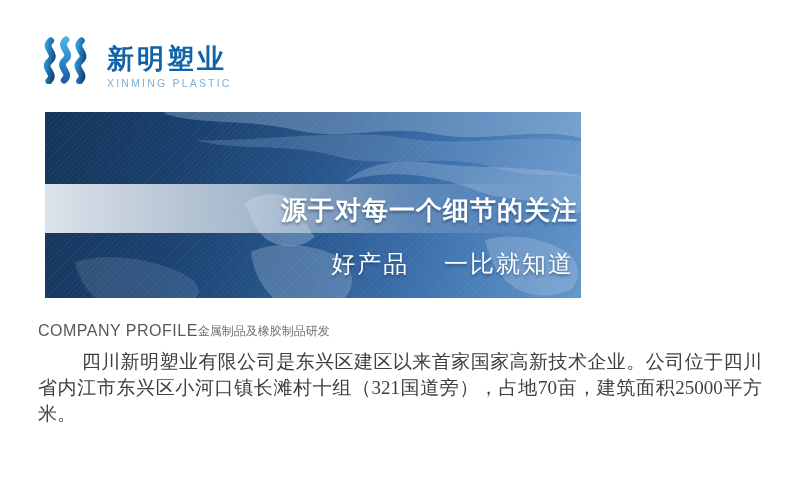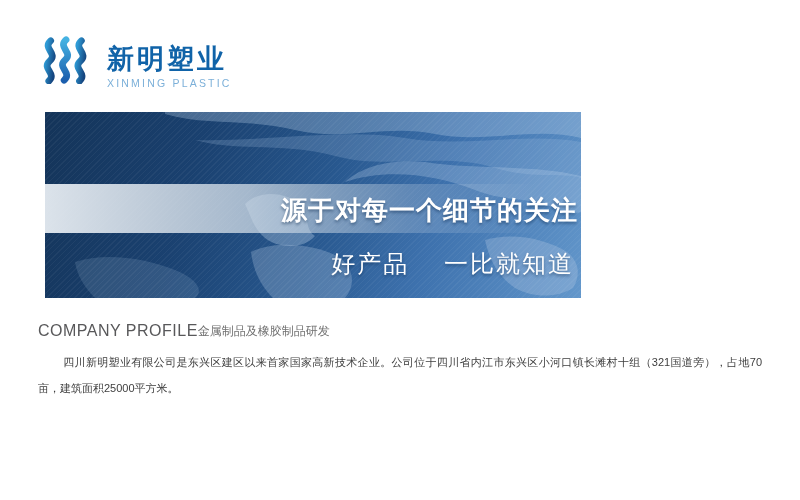--- a/index.html
+++ b/index.html
@@ -31,21 +31,21 @@
   .banner-title{position:absolute;top:78px;right:3px;font-size:26px;font-weight:bold;color:#ffffff;
         letter-spacing:1px;line-height:40px;text-shadow:0 2px 3px rgba(6,35,70,0.45);white-space:nowrap;text-align:center;}
   .banner-sub{position:absolute;top:136px;right:7px;font-size:24px;font-weight:normal;color:#ffffff;
         letter-spacing:2px;line-height:32px;text-shadow:0 2px 3px rgba(6,35,70,0.45);white-space:nowrap;text-align:center;}
 
   
   .profile-heading{position:absolute;left:38px;top:312px;display:flex;align-items:flex-end;margin-top:10px;}
   .profile-heading-en{font-size:16px;color:#58585a;letter-spacing:0.5px;}
   .profile-heading-cn{font-size:12px;color:#707070;}
   .profile-body{position:absolute;left:38px;top:349px;width:724px;
-        font-size:11px;color:#3e3e3e;line-height:26px;text-align:justify;}
+        font-size:19px;color:#3e3e3e;line-height:26px;text-align:justify;font-family:Liberation Serif, serif;}
   .profile-body p{margin:0 0 14px 0;text-indent:2.3em;}
 </style>
 </head>
 <body>
 
 <div class="page">
 
   <div class="header">
     <div class="logo">
       <svg class="logo-icon" viewBox="0 0 60 50">

